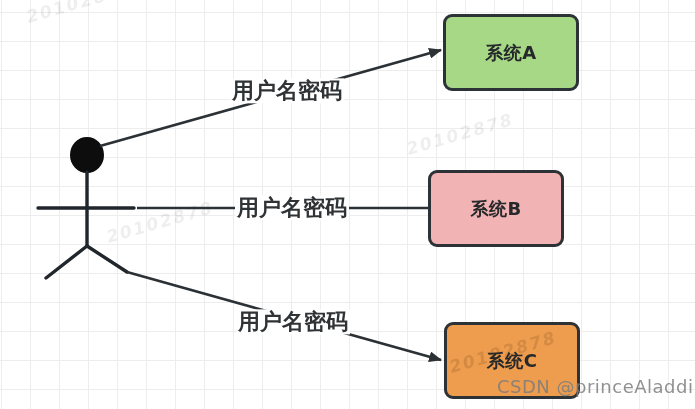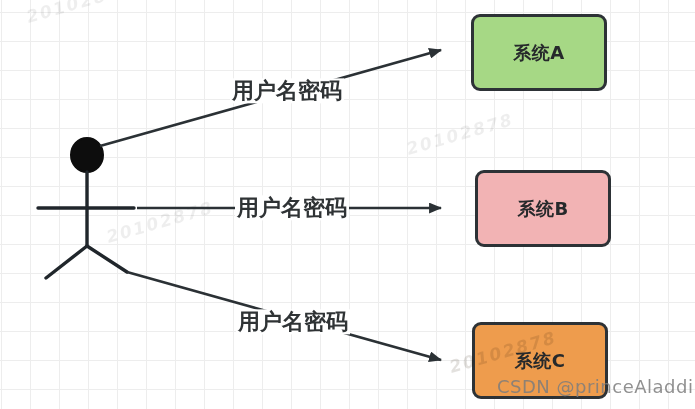--- a/index.html
+++ b/index.html
@@ -18,24 +18,23 @@
   #connector-layer{position:absolute;left:0;top:0;z-index:2;}
   .node{
     position:absolute;
     box-sizing:border-box;
     border:3px solid #2d3236;
     border-radius:9px;
     display:flex;align-items:center;justify-content:center;
     font-size:18px;font-weight:700;color:#26292b;
     z-index:3;
     letter-spacing:0.5px;
-    margin-left:28px;
   }
   .node-a{left:443px;top:14px;width:136px;height:77px;}
-  .node-b{left:447px;top:170px;width:136px;height:77px;}
+  .node-b{left:428px;top:170px;width:136px;height:77px;}
   .node-c{left:444px;top:322px;width:136px;height:77px;}
   .edge-label{
     position:absolute;
     transform:translate(-50%,-50%);
     background:#ffffff;
     font-size:22px;font-weight:700;color:#2f3335;
     white-space:nowrap;line-height:1.15;padding:0 2px;
     z-index:3;
   }
   .edge-label-a{left:287px;top:91px;}

